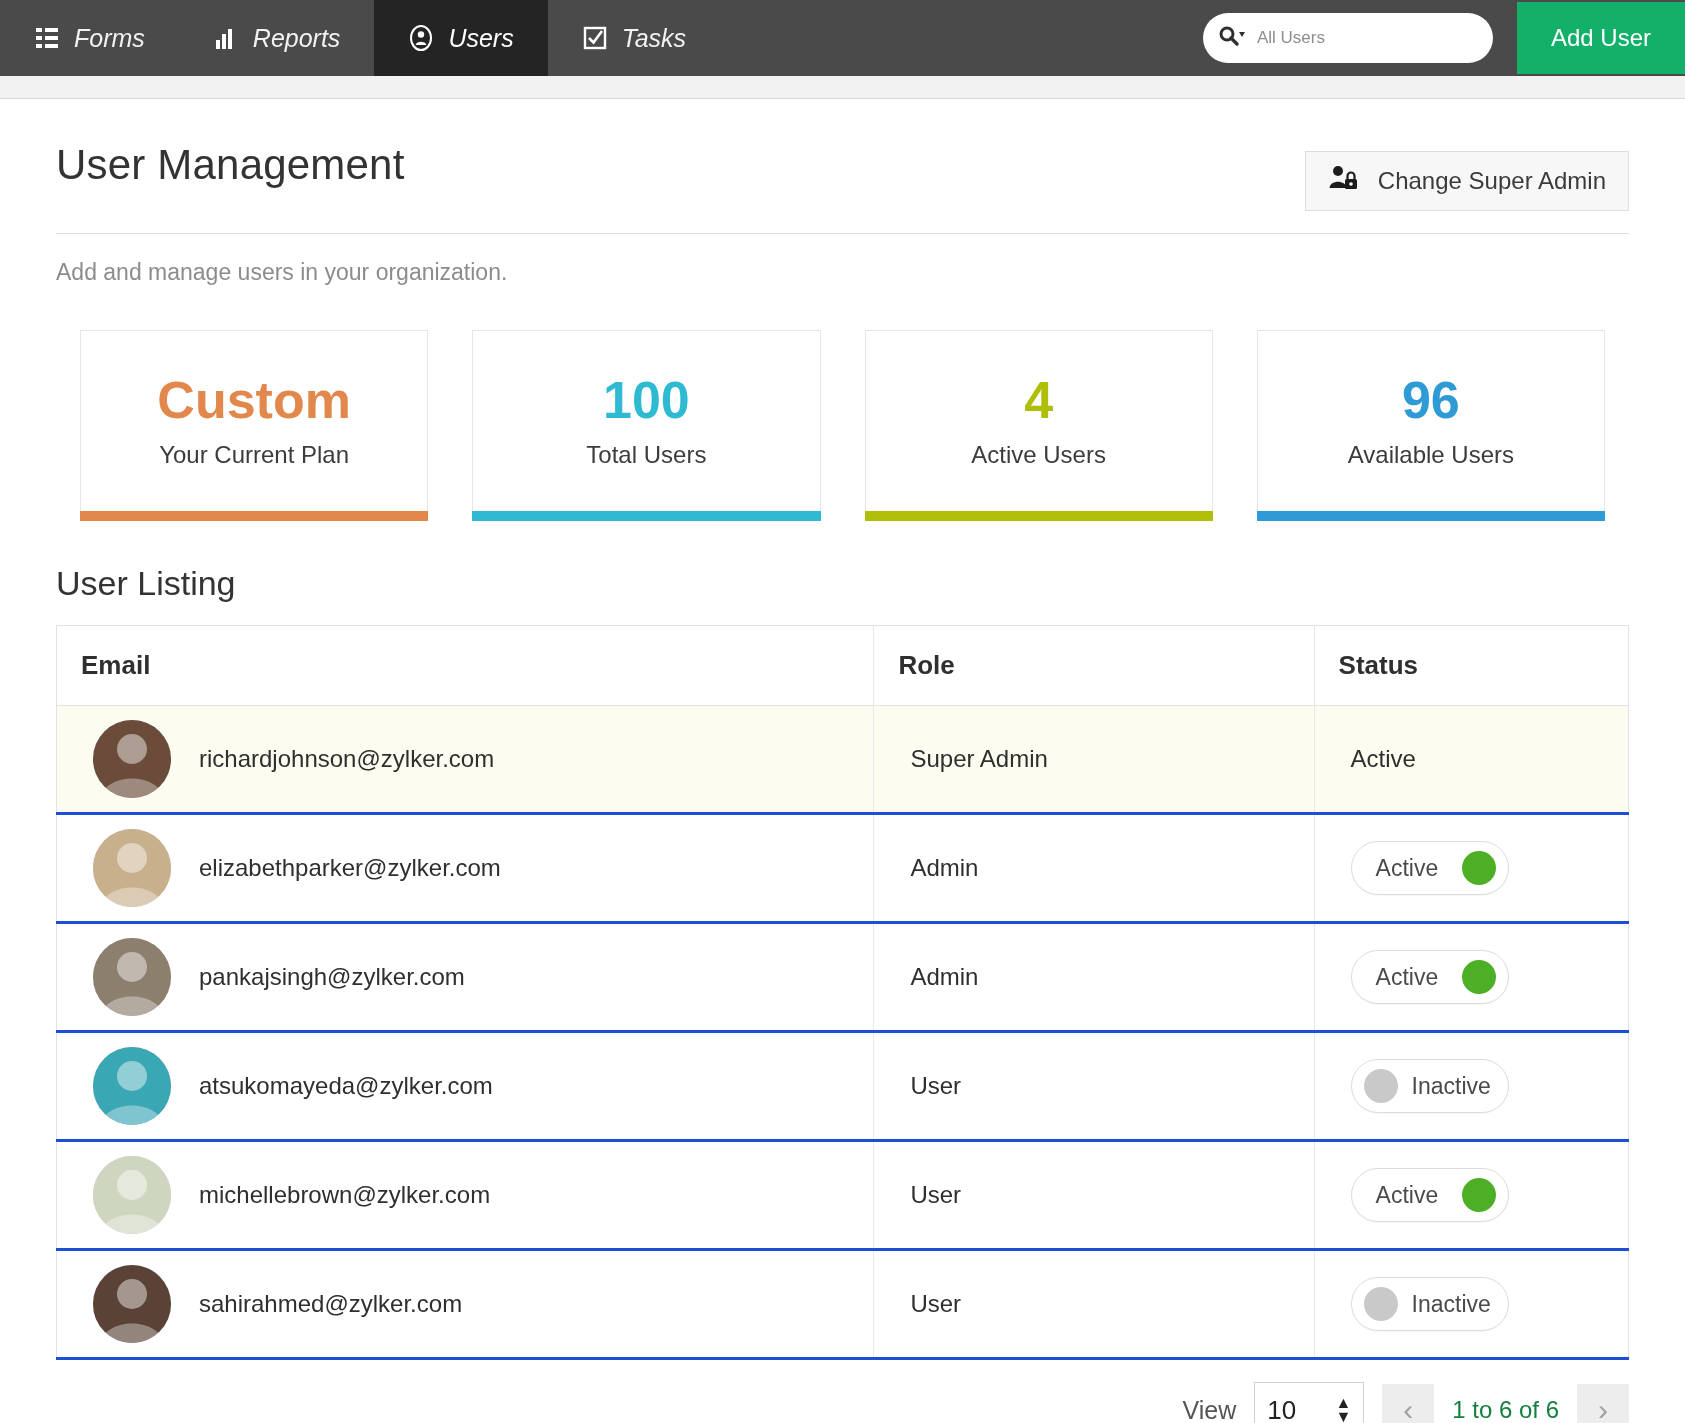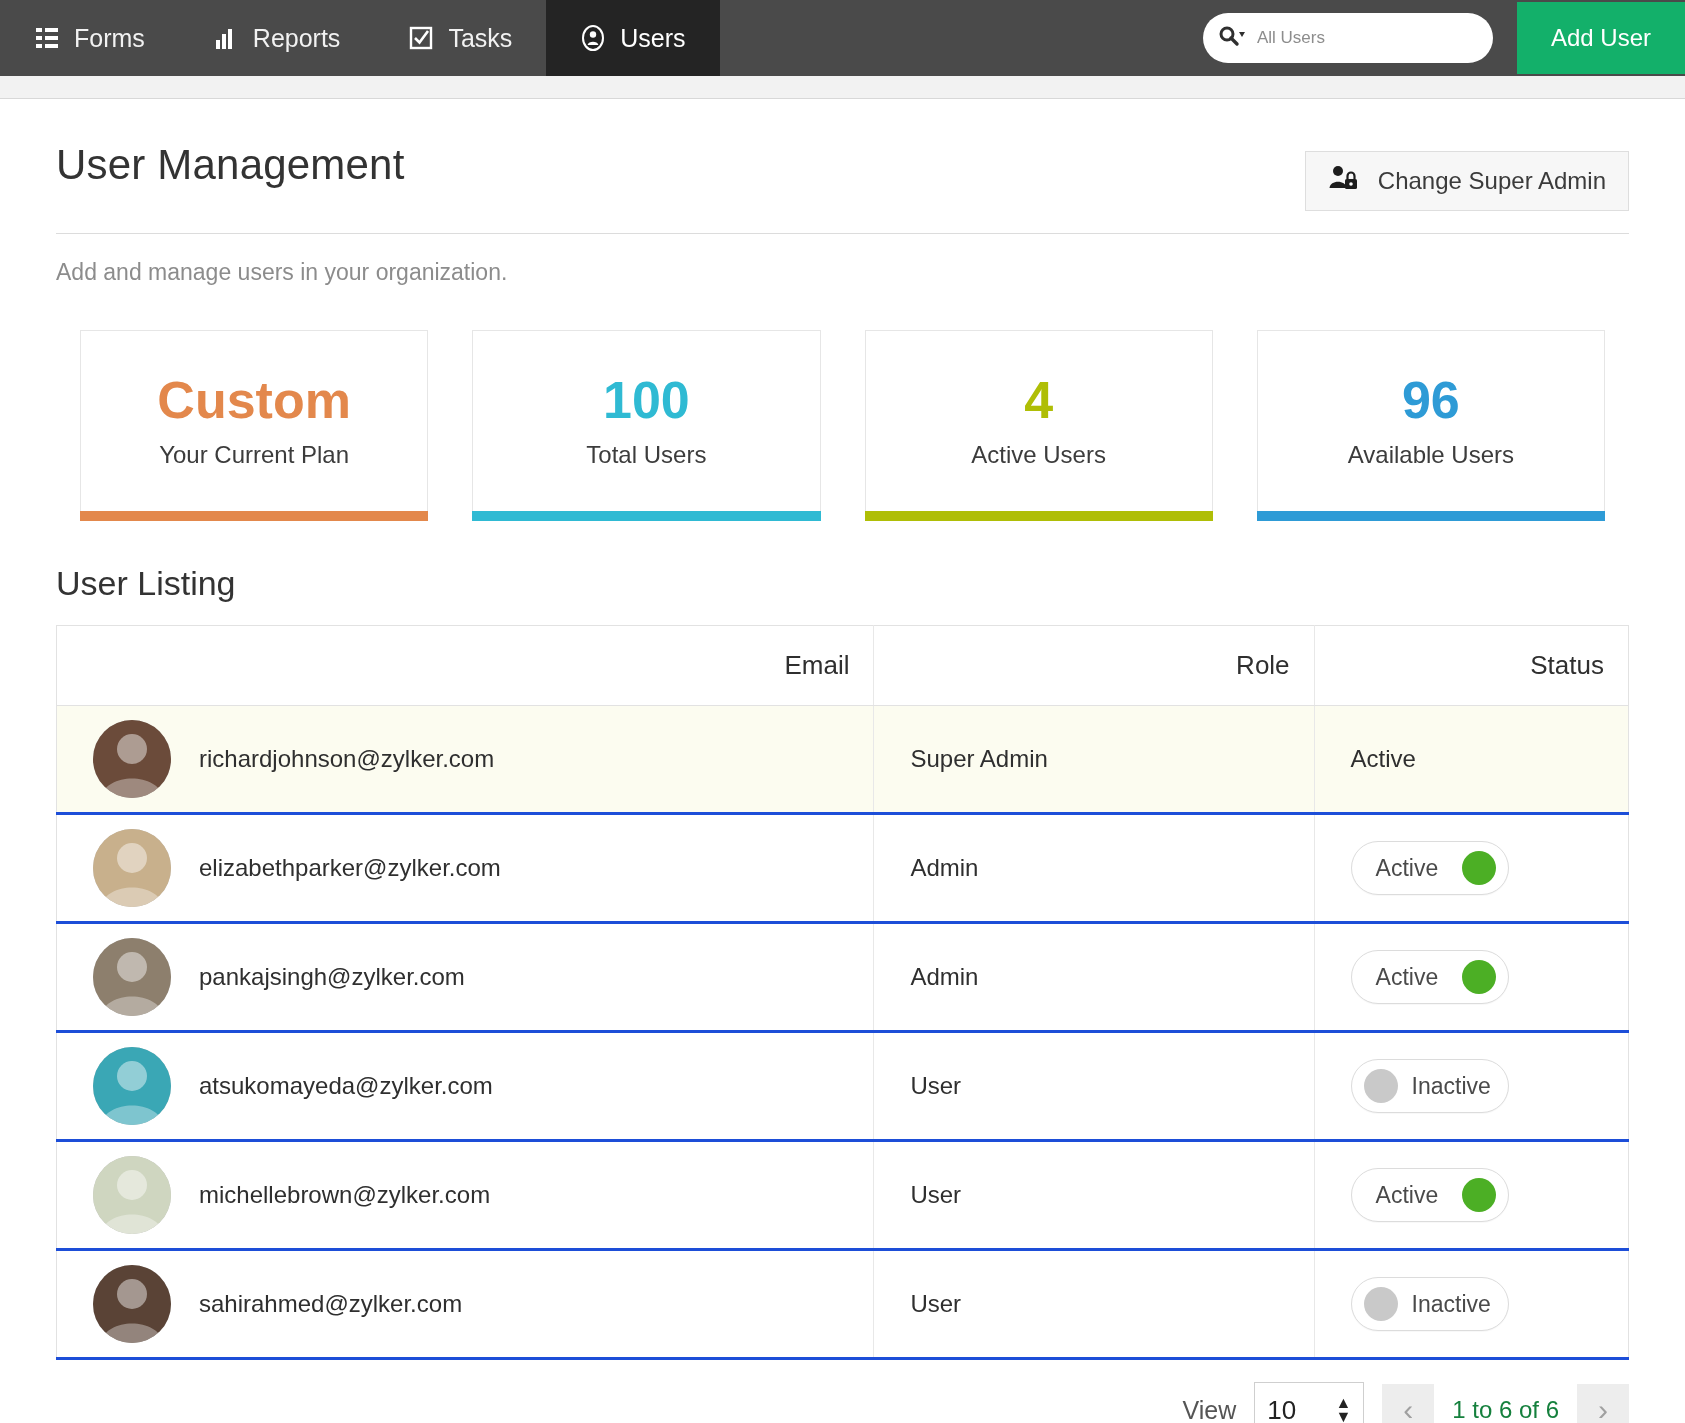--- a/index.html
+++ b/index.html
@@ -13,21 +13,21 @@
   }
 
   
   .topbar{
     height:76px; background:#4a4a4a; display:flex; align-items:stretch;
     position:relative;
   }
   .nav-item{
     display:flex; align-items:center; gap:14px;
     padding:0 34px; color:#f2f2f2; font-size:25px;
-    cursor:pointer; user-select:none;
+    cursor:pointer; user-select:none;font-style:italic;
   }
   .nav-item.active{ background:#242424; color:#ffffff; }
   .nav-icon{ width:26px; height:26px; display:inline-block; position:relative; }
 
   .icon-forms::before{
     content:""; position:absolute; left:2px; top:2px; width:22px; height:22px;
     background:
       linear-gradient(#fff,#fff) left 0px top 1px/6px 4px no-repeat,
       linear-gradient(#fff,#fff) left 0px top 9px/6px 4px no-repeat,
       linear-gradient(#fff,#fff) left 0px top 17px/6px 4px no-repeat,
@@ -98,21 +98,21 @@
   .card-label{ font-size:24px; color:#3c3c3c; margin-top:14px; }
   .card-bar{ position:absolute; left:-1px; right:-1px; bottom:-10px; height:10px; }
 
   
   .listing-title{ font-size:34px; margin-top:52px; color:#333; }
   table{
     width:100%; border-collapse:collapse; margin-top:22px;
     border:1px solid #e2e2e2; table-layout:fixed;
   }
   th{
-    text-align:right; font-size:26px; font-weight:normal; color:#2f2f2f;
+    text-align:left; font-size:26px; font-weight:bold; color:#2f2f2f;
     padding:24px 24px; border-bottom:1px solid #e2e2e2;
     border-right:1px solid #e8e8e8;
   }
   th:last-child{ border-right:none; }
   td{
     border-bottom:3px solid #1d4ed8; border-right:1px solid #e8e8e8;
     padding:14px 36px; font-size:24px; color:#2f2f2f; height:95px;
   }
   td:last-child{ border-right:none; }
   tr.highlight td{ background:#fcfcf0; }
@@ -163,41 +163,41 @@
 <div class="topbar">
 
   <div class="nav-item">
     <span class="nav-icon icon-forms"></span>
     <span>Forms</span>
   </div>
 
   <div class="nav-item">
     <span class="nav-icon icon-reports"></span>
     <span>Reports</span>
-  </div>
-
-  <div class="nav-item">
-    <span class="nav-icon icon-tasks">
-      <svg width="26" height="26" viewBox="0 0 26 26">
-        <rect x="3" y="3" width="20" height="20" fill="none" stroke="#fff" stroke-width="2.4"></rect>
-        <path d="M7 13 L11.5 17.5 L20 6" fill="none" stroke="#fff" stroke-width="2.6"></path>
-      </svg>
-    </span>
-    <span>Tasks</span>
   </div>
 
   <div class="nav-item active">
     <span class="nav-icon icon-users">
       <svg width="26" height="26" viewBox="0 0 26 26">
         <ellipse cx="13" cy="13" rx="10" ry="12" fill="none" stroke="#fff" stroke-width="2"></ellipse>
         <circle cx="13" cy="9.5" r="3.2" fill="#fff"></circle>
         <path d="M7.6 20 C8.6 15.6 17.4 15.6 18.4 20 Z" fill="#fff"></path>
       </svg>
     </span>
     <span>Users</span>
+  </div>
+
+  <div class="nav-item">
+    <span class="nav-icon icon-tasks">
+      <svg width="26" height="26" viewBox="0 0 26 26">
+        <rect x="3" y="3" width="20" height="20" fill="none" stroke="#fff" stroke-width="2.4"></rect>
+        <path d="M7 13 L11.5 17.5 L20 6" fill="none" stroke="#fff" stroke-width="2.6"></path>
+      </svg>
+    </span>
+    <span>Tasks</span>
   </div>
 
   <div class="topbar-right">
     <div class="searchbox">
       <span>
         <svg width="30" height="24" viewBox="0 0 30 24">
           <circle cx="10" cy="10" r="6" fill="none" stroke="#2f2f2f" stroke-width="3"></circle>
           <line x1="14" y1="14" x2="20" y2="20" stroke="#2f2f2f" stroke-width="3.4" stroke-linecap="round"></line>
           <path d="M22 8 L28 8 L25 13 Z" fill="#2f2f2f"></path>
         </svg>

